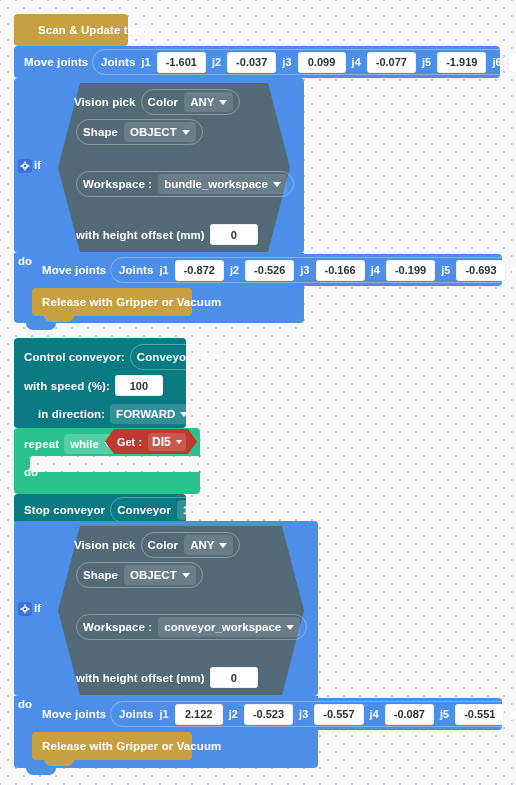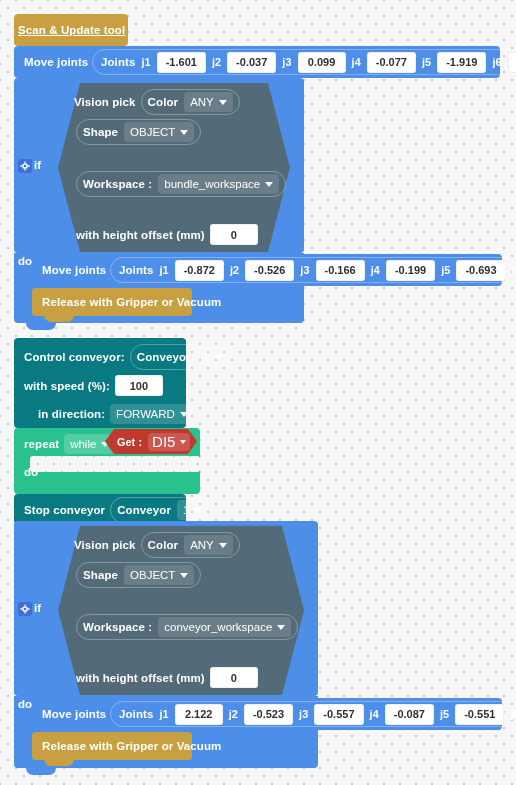--- a/index.html
+++ b/index.html
@@ -29,21 +29,21 @@
   
   .field-num{
     display:inline-flex;align-items:center;justify-content:center;
     background:#ffffff;color:#303030;font-weight:bold;font-size:11px;
     border-radius:3px;height:21px;padding:0 9px;min-width:30px;
     box-shadow:inset 0 0 0 1px rgba(0,0,0,.06);
   }
   
   .field-dd{
     display:inline-flex;align-items:center;gap:5px;
-    background:rgba(255,255,255,.16);color:#fff;font-weight:normal;font-size:11.5px;
+    background:rgba(255,255,255,.16);color:#fff;font-weight:bold;font-size:11.5px;
     border-radius:4px;height:20px;padding:0 6px;white-space:nowrap;
   }
   .field-dd.onslate{background:rgba(255,255,255,.13);}
   .caret{width:0;height:0;border-left:4px solid transparent;border-right:4px solid transparent;border-top:5px solid #ffffff;display:inline-block;}
   
   .grp{
     display:inline-flex;align-items:center;gap:6px;
     border:1px solid rgba(255,255,255,.30);border-radius:14px;
     padding:2px 8px;height:26px;box-sizing:border-box;
   }
@@ -75,21 +75,21 @@
       radial-gradient(circle,#c9c9dd 1px,transparent 1.2px);
     background-size:16px 16px,16px 16px;background-position:0 0,8px 8px;}
 </style>
 </head>
 <body>
 
 <div id="canvas">
 
   <div class="blk c-gold" style="left:14px;top:14px;width:114px;height:32px;border-radius:4px;">
     <div class="tab c-gold" style="left:12px;bottom:-6px;"></div>
-    <span class="lbl" style="position:absolute;left:4px;top:10px;text-decoration:underline;">Scan &amp; Update tool</span>
+    <span class="lbl" style="position:absolute;left:24px;top:10px;">Scan &amp; Update tool</span>
   </div>
 
   <div class="blk c-blue" style="left:14px;top:46px;width:486px;height:32px;border-radius:4px;">
     <div class="tab c-blue" style="left:12px;bottom:-6px;"></div>
     <span class="lbl" style="position:absolute;left:10px;top:10px;">Move joints</span>
     <div class="grp" style="position:absolute;left:78px;top:3px;">
       <span class="lbl">Joints</span>
       <span class="lbl lbl-sm">j1</span>
       <span class="field-num">-1.601</span>
       <span class="lbl lbl-sm">j2</span>
@@ -226,21 +226,21 @@
   </div>
 
   <div class="well" style="left:30px;top:456px;width:170px;height:16px;border-radius:3px;"></div>
 
   <div class="redhex" style="left:105px;top:429px;width:92px;height:25px;">
     <svg width="92" height="25" viewBox="0 0 92 25" aria-hidden="true">
       <polygon points="9,0 83,0 92,12.5 83,25 9,25 0,12.5" fill="#c0392f"></polygon>
     </svg>
     <div class="inner" style="padding-left:12px;">
       <span class="lbl lbl-sm">Get :</span>
-      <span class="field-dd" style="background:rgba(255,255,255,.16);height:18px;padding:0 4px;font-size:15px;">
+      <span class="field-dd" style="background:rgba(255,255,255,.16);height:18px;padding:0 4px;font-size:12px;">
         <span>DI5</span>
         <i class="caret" style="border-top-width:4px;border-left-width:3.5px;border-right-width:3.5px;"></i>
       </span>
     </div>
   </div>
 
   <div class="blk c-teal" style="left:14px;top:494px;width:172px;height:30px;border-radius:4px;">
     <div class="tab c-teal" style="left:12px;bottom:-6px;"></div>
     <div class="row" style="left:10px;top:3px;">
       <span class="lbl">Stop conveyor</span>

